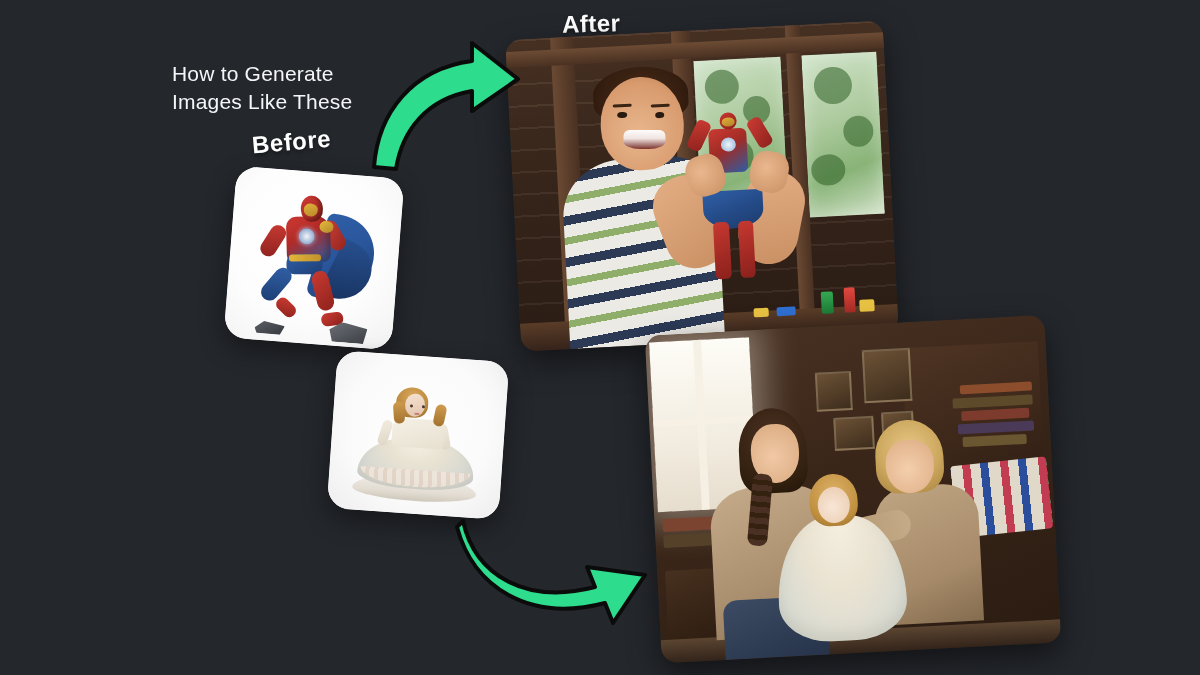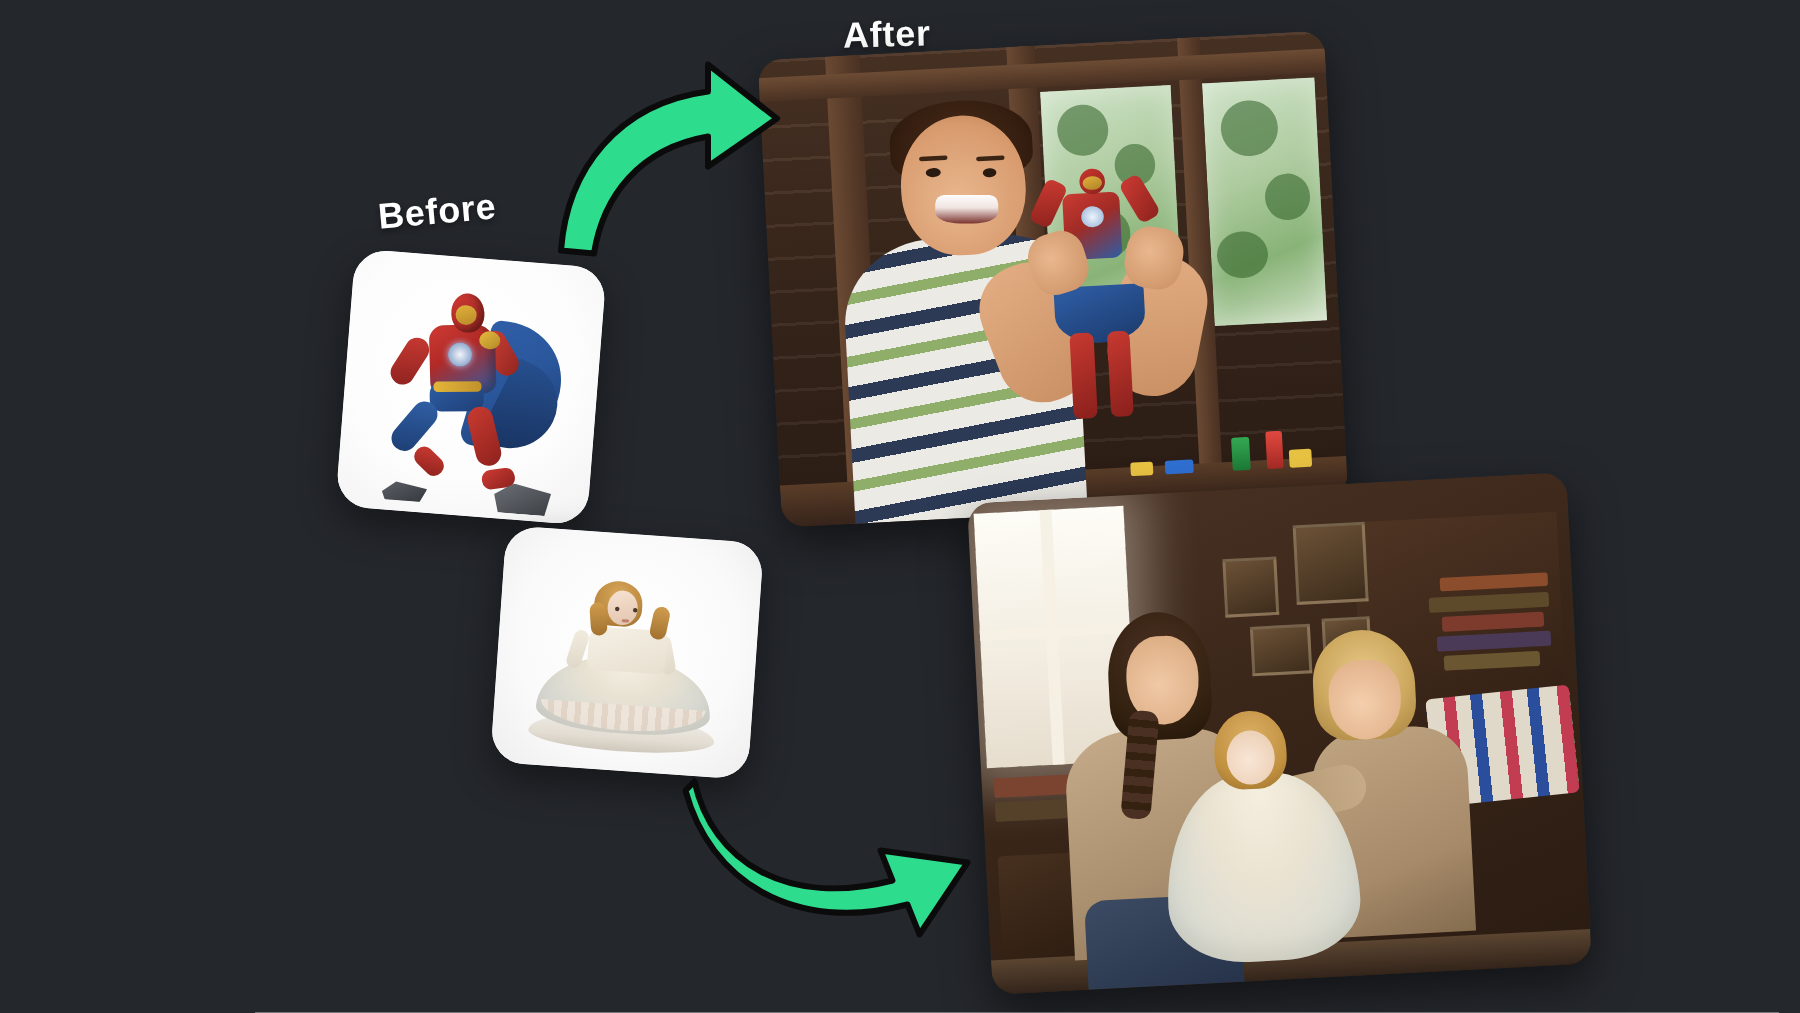--- a/index.html
+++ b/index.html
@@ -366,20 +366,22 @@
   
   .arrow { position:absolute; }
   #arrow-top    { left:360px; top:35px;  width:180px; height:140px; }
   #arrow-bottom { left:455px; top:505px; width:200px; height:120px; }
 </style>
 </head>
 <body>
 
 <div id="stage">
 
+  <div id="headline">How to Generate
+Images Like These</div>
 
   <div id="label-before" class="stage-label">Before</div>
 
   <div id="label-after" class="stage-label">After</div>
 
   <div id="card-hero" class="card">
     <div class="scene">
       <div class="hero-bg"></div>
       <div class="h-cape"></div>
       <div class="h-cape2"></div>

